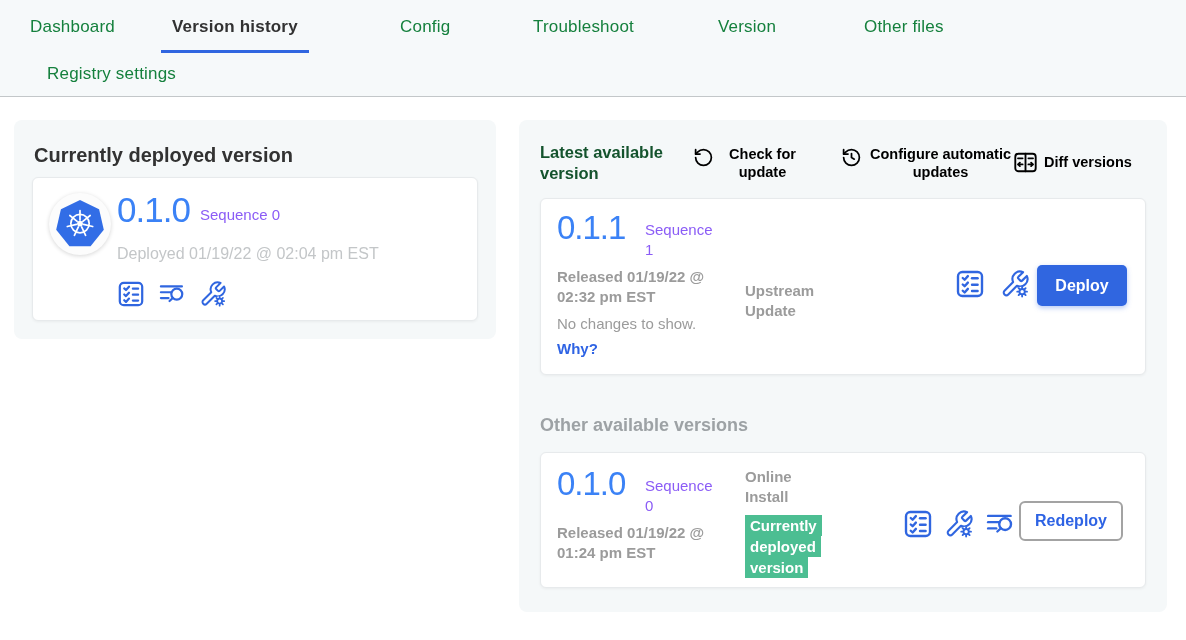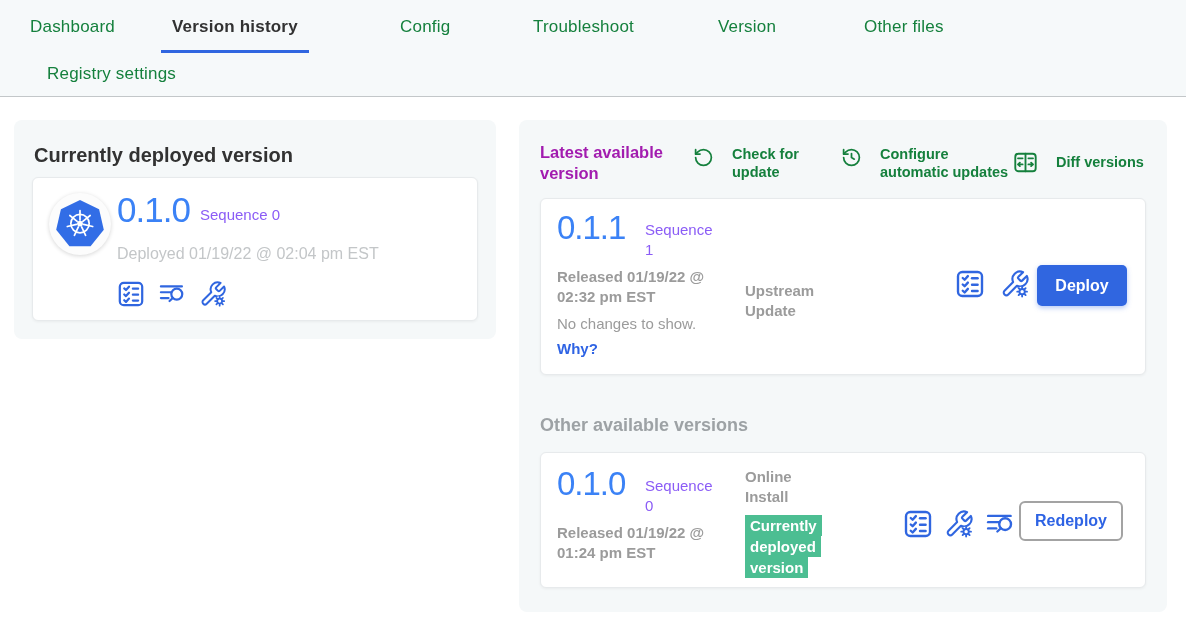--- a/index.html
+++ b/index.html
@@ -69,26 +69,27 @@
     font-size:16px; color:#c3c6c8; white-space:nowrap;
   }
   .icon-row { position:absolute; display:flex; align-items:center; gap:13px; color:#3066e0; }
   .deployed .icon-row { left:84px; top:102px; }
   svg.ic   { width:28px; height:28px; cursor:pointer; }
   .latest .icon-row svg.ic, .other .icon-row svg.ic { width:30px; height:30px; }
 
   
   .avail-title {
     position:absolute; left:21px; top:22px; width:145px;
-    font-size:16.5px; font-weight:700; color:#a21caf; line-height:1.25;
+    font-size:16.5px; font-weight:700; color:#14532d; line-height:1.25;
   }
   .action {
-    position:absolute; display:flex; gap:18px; align-items:flex-start;
-    color:#15803d; font-weight:700; font-size:14.5px; line-height:1.22;
+    position:absolute; display:flex; gap:6px; align-items:flex-start;
+    color:#000000; font-weight:700; font-size:14.5px; line-height:1.22;
     cursor:pointer;
+    text-align:center;
   }
   .action svg { flex:0 0 auto; width:21px; height:21px; margin-top:1px; }
   .a-check { left:174px; top:26px; width:112px; }
   .a-auto  { left:322px; top:26px; width:172px; }
   .a-diff  { left:494px; top:30px; align-items:center; }
   .a-diff svg { width:25px; height:25px; margin-top:0; }
 
   
   .vcard.latest { left:21px; top:78px; width:606px; height:177px; }
   .latest .ver-num  { left:16px; top:10px; font-size:33px; }

